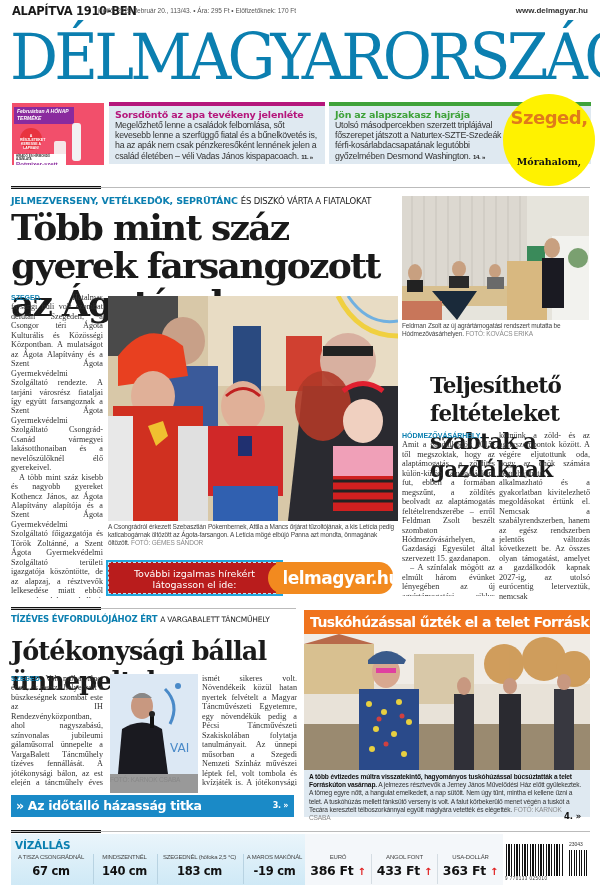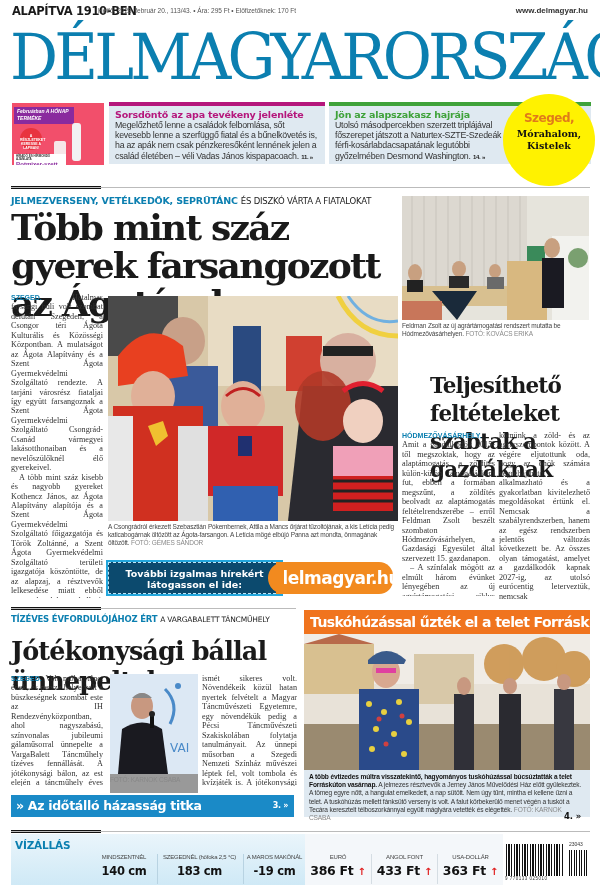--- a/index.html
+++ b/index.html
@@ -28,22 +28,22 @@
   .teaser p { font-size: 8.8px; line-height: 10.2px; color: #333; letter-spacing: -0.25px; }
   .teaser .ref { font-size: 6px; font-weight: bold; color: #222; }
   .t1 { left: 109px; width: 216px; }
   .t1 .bar { background: #b5177c; }
   .t1 h3 { color: #b5177c; }
   .t2 { left: 329px; width: 262px; }
   .t2 .bar { background: #3fa23a; }
   .t2 h3 { color: #3fa23a; }
 
   .sticker { left: 503px; top: 94px; width: 92px; height: 92px; border-radius: 50%; background: #fff200; text-align: center; padding-top: 14px; }
-  .sticker .big { display: block; font-family: "DejaVu Sans", sans-serif; font-weight: bold; font-size: 12px; color: #e07b1a; line-height: 20px; letter-spacing: -0.5px; }
-  .sticker .small { display: block; font-family: "DejaVu Serif", serif; font-weight: bold; font-size: 9.5px; color: #111; line-height: 12px; }
+  .sticker .big { display: block; font-family: "DejaVu Sans", sans-serif; font-weight: bold; font-size: 18px; color: #e07b1a; line-height: 20px; letter-spacing: -0.5px; }
+  .sticker .small { display: block; font-family: "DejaVu Serif", serif; font-weight: bold; font-size: 9.5px; color: #111; line-height: 12px; margin-top: 28px; }
 
   
   .rule-thick { height: 3px; background: #111; }
   .rule-thin { height: 1px; background: #bbb; }
 
   
   .kicker { font-size: 9.5px; font-weight: bold; letter-spacing: -0.2px; font-family: "DejaVu Sans", sans-serif; }
   .kicker .hl { color: #0b7fb0; }
   .kicker .rest { color: #222; font-weight: normal; font-size: 8.5px; }
   .headline { font-family: "DejaVu Serif", serif; color: #1a1a1a; letter-spacing: -1.3px; }
@@ -54,21 +54,21 @@
   .body-text p + p { text-indent: 8px; }
 
   .page-ref { display: inline-block; background: #dde9f2; color: #111; font-family: "DejaVu Sans", sans-serif; font-weight: bold; font-size: 8.5px; padding: 1px 4px; float: right; }
 
   .photo { overflow: hidden; background: #999; }
   .caption { font-size: 6.5px; line-height: 8px; color: #444; letter-spacing: -0.15px; }
   .caption .credit { color: #888; }
 
   
   .banner { left: 108px; top: 562px; width: 290px; height: 32px; }
-  .banner .left { position: absolute; left: 0; top: 0; width: 173px; height: 32px; background: #0c4a6e; border: 1px dashed #bfe6f7; outline: 2px solid #22a6dc; color: #fff; font-family: "DejaVu Sans", sans-serif; font-weight: bold; font-size: 9.5px; text-align: center; line-height: 11px; padding-top: 5px; }
+  .banner .left { position: absolute; left: 0; top: 0; width: 173px; height: 32px; background: #b91c1c; border: 1px dashed #bfe6f7; outline: 2px solid #22a6dc; color: #fff; font-family: "DejaVu Sans", sans-serif; font-weight: normal; font-size: 9.5px; text-align: center; line-height: 11px; padding-top: 5px; }
   .banner .right { position: absolute; left: 168px; top: 0; width: 117px; height: 32px; background: #f28a1f; border-radius: 0 14px 14px 0; color: #fff; font-family: "DejaVu Sans", sans-serif; font-weight: bold; font-size: 17px; line-height: 32px; text-align: center; letter-spacing: -0.5px; }
   .banner .right::before { content: ""; position: absolute; left: -8px; top: 0; width: 16px; height: 32px; background: #f28a1f; border-radius: 16px 0 0 16px; }
 
   
   .agri-h { left: 430px; top: 372px; width: 170px; font-size: 21.5px; line-height: 28px; letter-spacing: -0.8px; }
 
   
   .dance-h { left: 11px; top: 636px; width: 300px; font-size: 25.5px; line-height: 30px; letter-spacing: -0.9px; }
 
   
@@ -318,20 +318,24 @@
   <span>A jelmezes résztvevők a Jerney János Művelődési Ház előtt gyülekeztek. A tömeg egyre nőtt, a hangulat emelkedett, a nap sütött. Nem úgy tűnt, mintha el kellene űzni a telet. A tuskóhúzás mellett fánksütő verseny is volt. A falut körbekerülő menet végén a tuskót a Tecára keresztelt télboszorkánnyal együtt máglyára vetették és elégették.</span>
   <span style="color:#888">FOTÓ: KARNOK CSABA</span>
   <span class="page-ref" style="background:transparent;margin-top:-3px;">4. »</span>
 </div>
 
 <div class="abs rule-thick" style="left:11px;top:830px;width:90px;"></div>
 <div class="abs rule-thin" style="left:11px;top:831px;width:579px;"></div>
 
 <div class="abs water">
   <h4>VÍZÁLLÁS</h4>
+  <div class="cell" style="left:0;width:80px;">
+    <span class="lbl">A TISZA CSONGRÁDNÁL</span>
+    <span class="val">67 cm</span>
+  </div>
   <div class="cell" style="left:82px;width:62px;">
     <span class="lbl">MINDSZENTNÉL</span>
     <span class="val">140 cm</span>
   </div>
   <div class="cell" style="left:146px;width:84px;">
     <span class="lbl">SZEGEDNÉL (hőfoka 2,5 °C)</span>
     <span class="val">183 cm</span>
   </div>
   <div class="cell" style="left:232px;width:62px;">
     <span class="lbl">A MAROS MAKÓNÁL</span>

